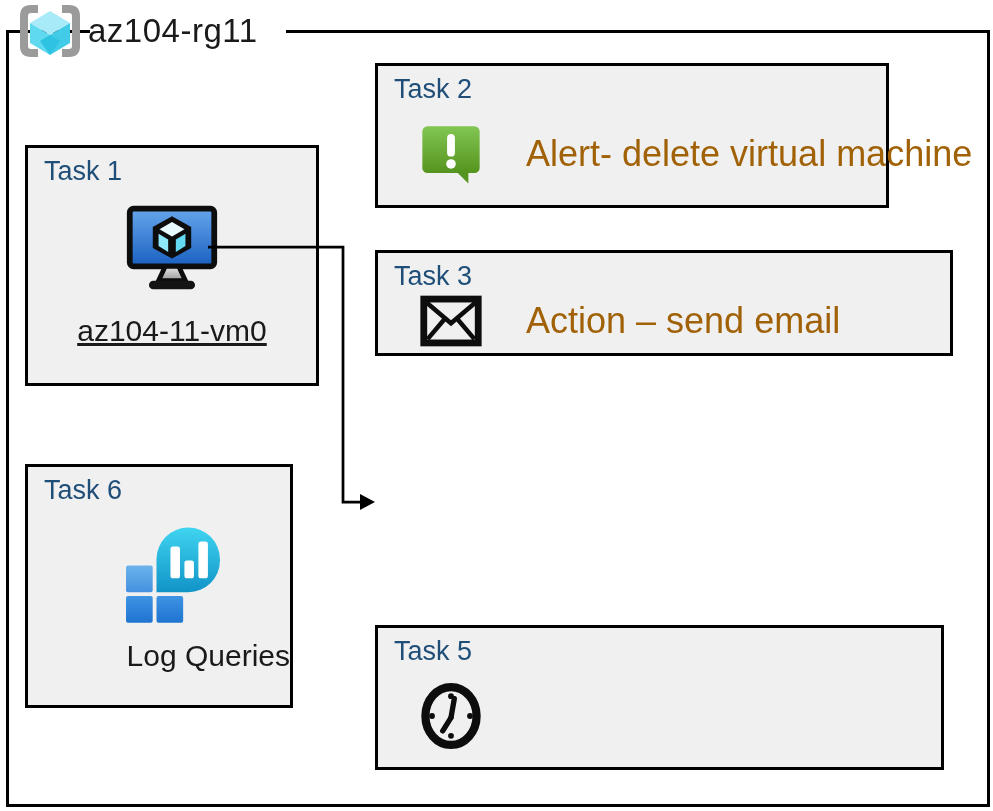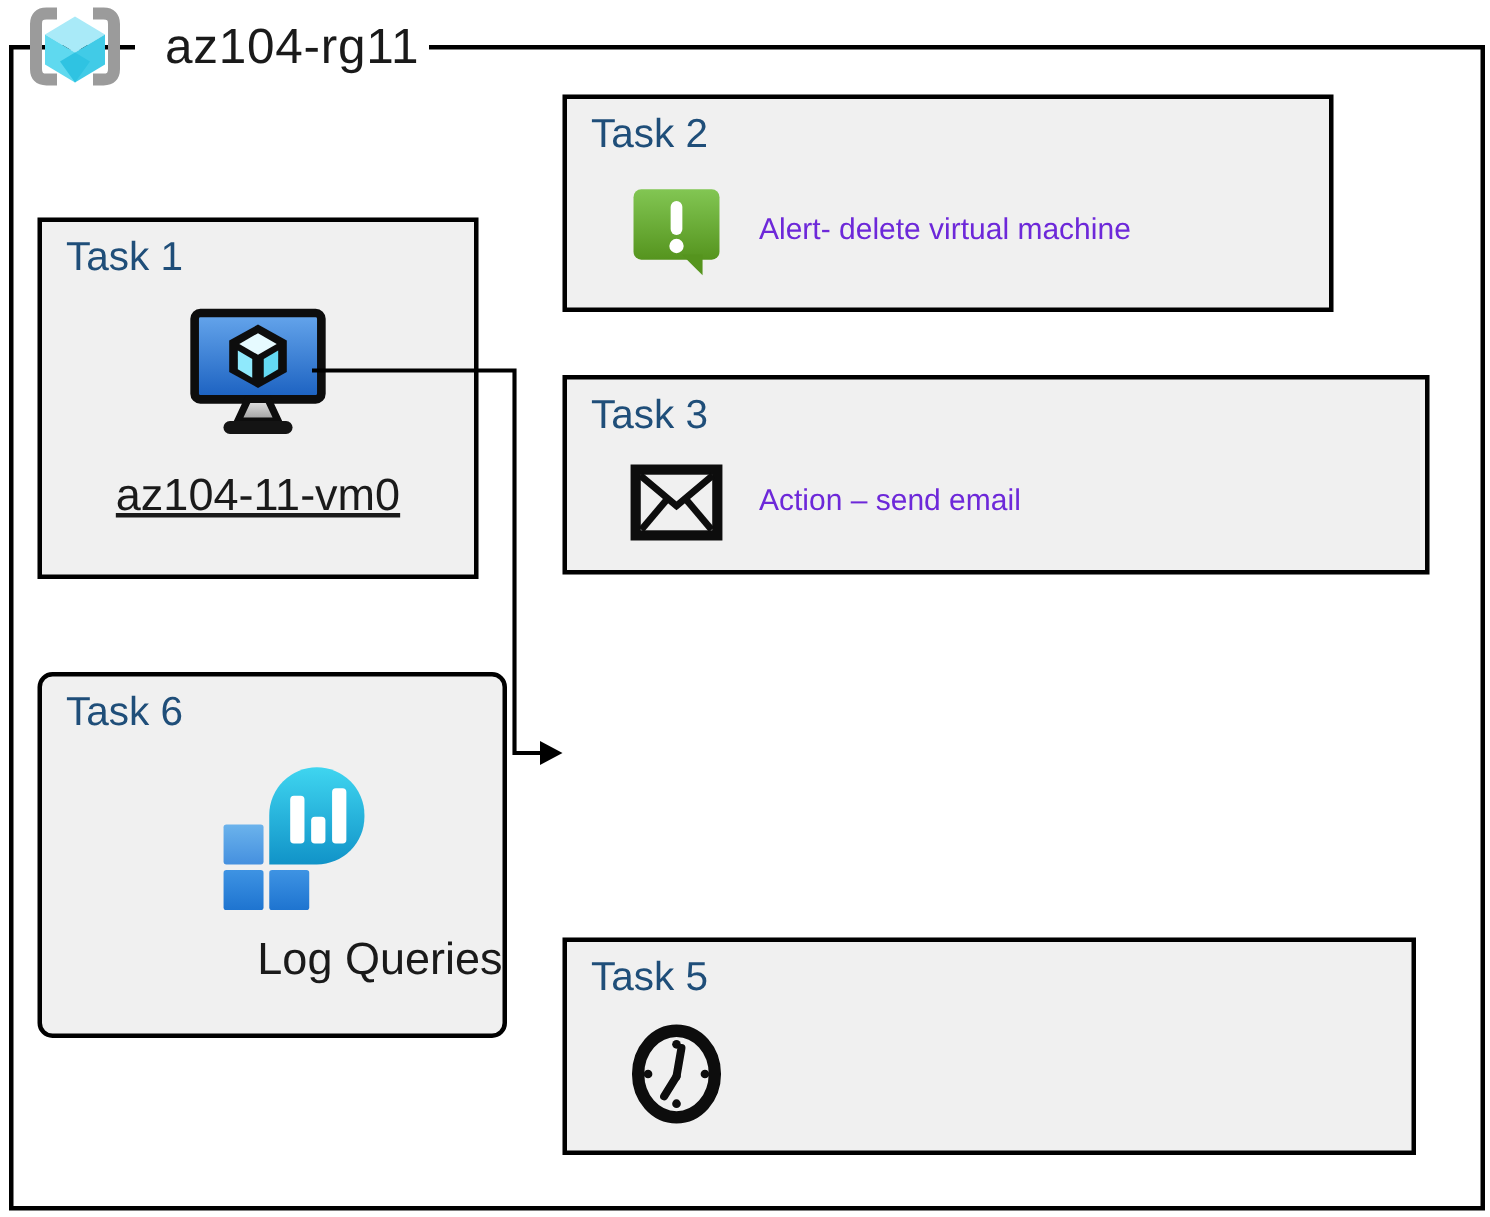--- a/index.html
+++ b/index.html
@@ -35,37 +35,37 @@
   .rg-label {
     position: absolute;
     left: 12px; top: 3px;
     height: 56px;
     display: flex;
     align-items: center;
     z-index: 3;
   }
   .rg-label svg { display: block; }
   .rg-name {
-    margin-left: 22px;
+    margin-left: 0;
     font-size: 33px;
     color: #1a1a1a;
     letter-spacing: 0.5px;
     white-space: nowrap;
   }
 
   .task-box {
     position: absolute;
     background: #F0F0F0;
     border: 3px solid #000000;
     z-index: 1;
   }
   #task1 { left: 25px; top: 145px; width: 294px; height: 241px; }
-  #task6 { left: 25px; top: 448px; width: 313px; height: 244px; border-radius: 10px; }
+  #task6 { left: 25px; top: 464px; width: 268px; height: 244px; }
   #task2 { left: 375px; top: 63px;  width: 514px; height: 145px; }
-  #task3 { left: 375px; top: 250px; width: 578px; height: 133px; padding-left: 13px; }
+  #task3 { left: 375px; top: 250px; width: 578px; height: 106px; padding-left: 13px; }
   #task4 { left: 375px; top: 438px; width: 578px; height: 146px; }
   #task5 { left: 375px; top: 625px; width: 569px; height: 145px; }
 
   .task-title {
     position: absolute;
     top: 8px; left: 16px;
     font-size: 27px;
     color: #1F4E79;
     white-space: nowrap;
   }
@@ -78,23 +78,23 @@
     display: flex;
     align-items: center;
   }
   .icon-cell {
     width: 66px;
     display: flex;
     justify-content: center;
     flex: none;
   }
   .task-desc {
-    margin-left: 22px;
-    font-size: 20px;
-    color: #6d28d9;
+    margin-left: 42px;
+    font-size: 36px;
+    color: #a16207;
     white-space: nowrap;
   }
 
   
   .left-icon {
     position: absolute;
     top: 55px;
     left: 50%;
     transform: translateX(-50%);
   }

